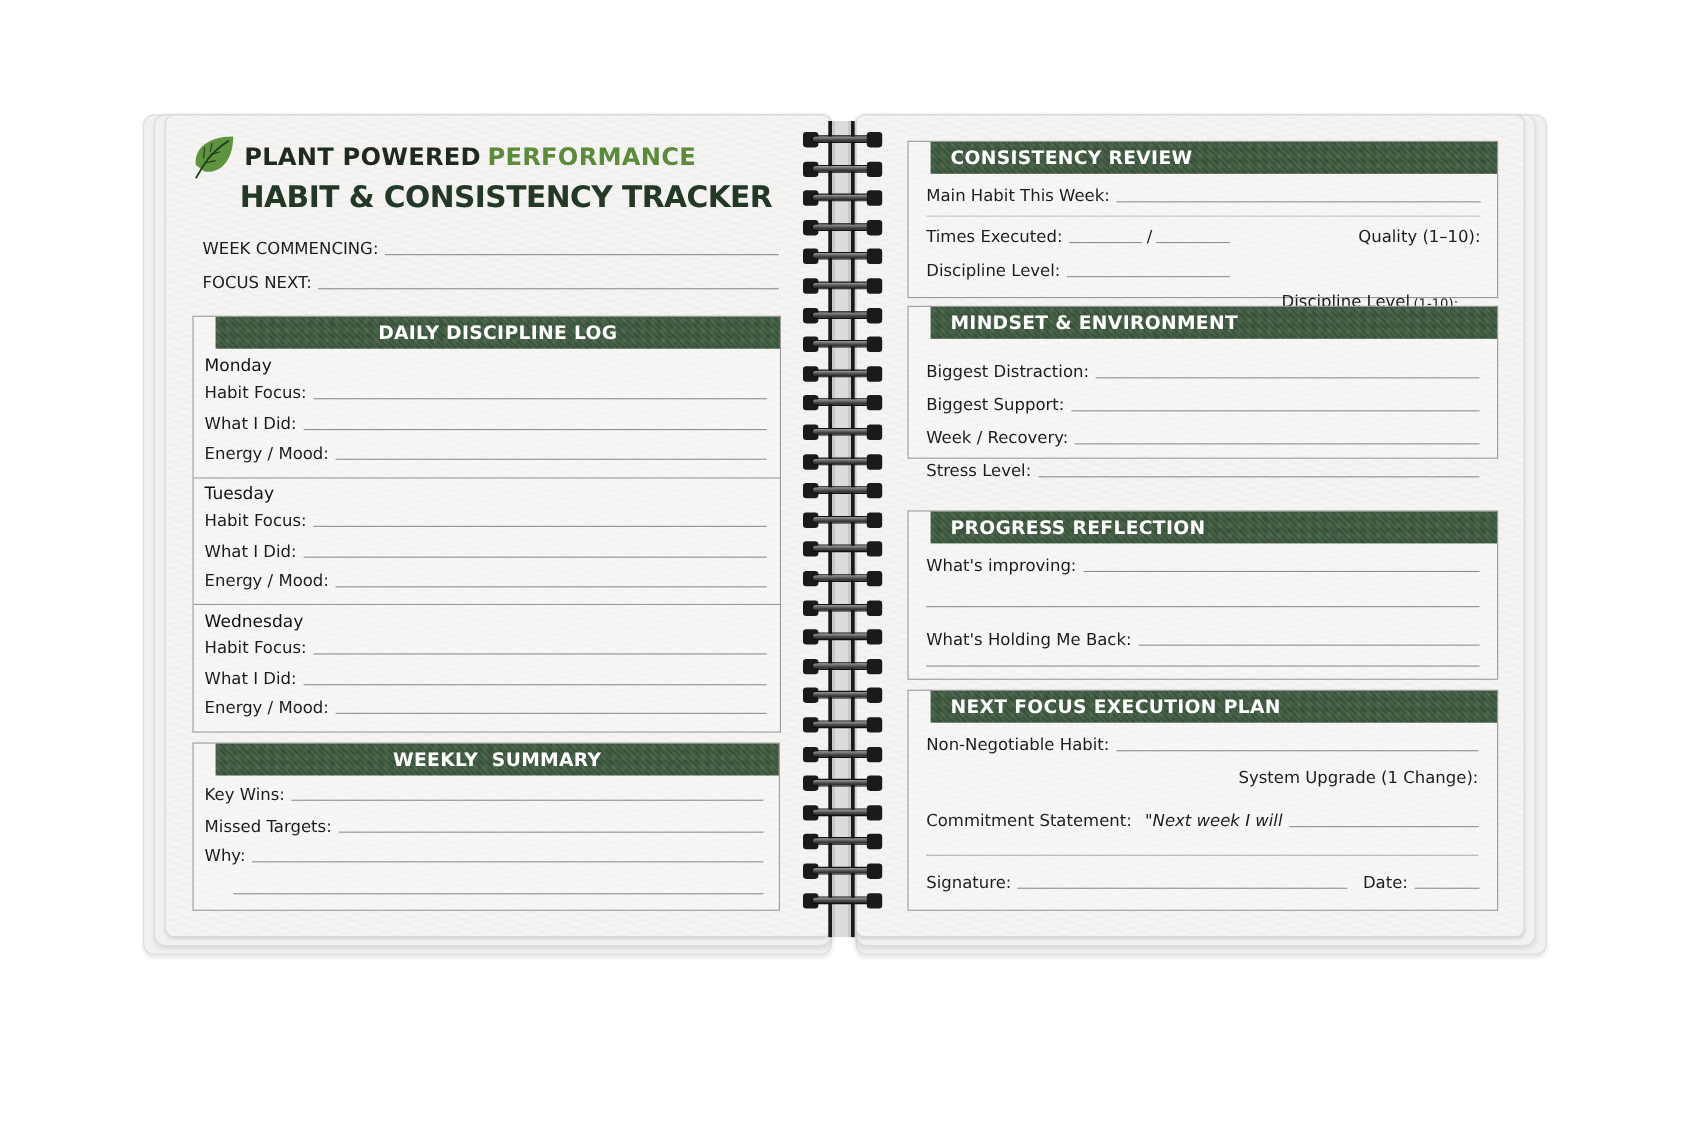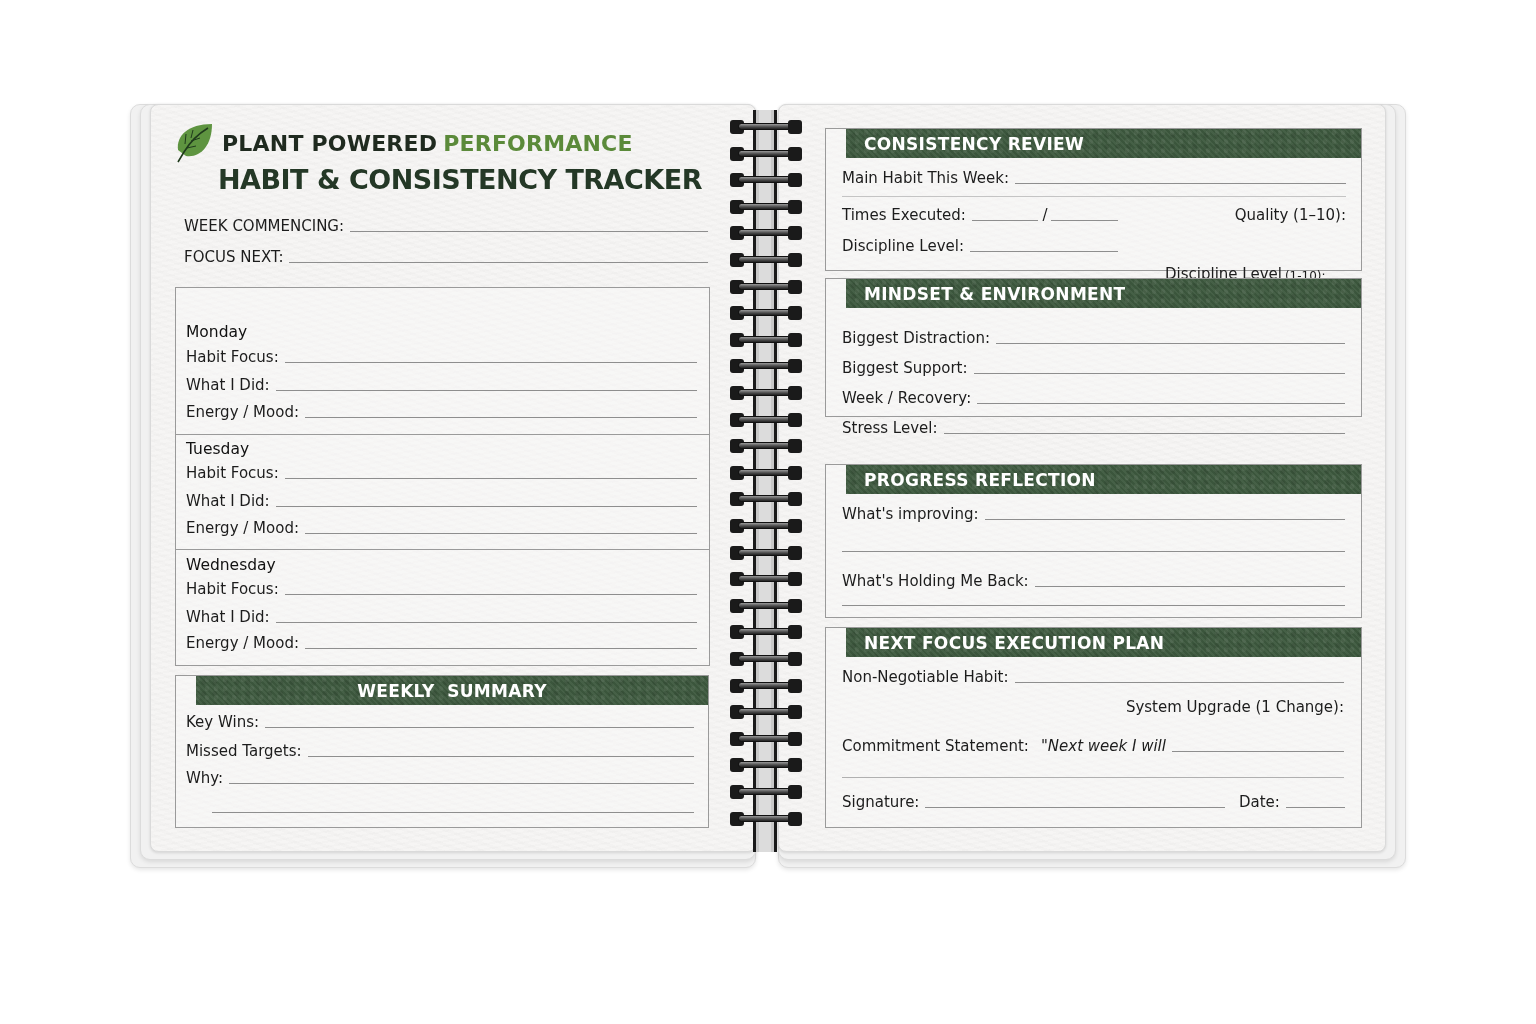--- a/index.html
+++ b/index.html
@@ -76,20 +76,21 @@
 <div class="top-field" style="top:217px;width:524px;">
   <span>WEEK COMMENCING:</span>
   <span class="line"></span>
 </div>
 <div class="top-field" style="top:248px;width:524px;">
   <span>FOCUS NEXT:</span>
   <span class="line"></span>
 </div>
 
 <div class="box" style="left:175px;top:287px;width:535px;height:379px;">
+  <div class="box-head center">DAILY DISCIPLINE LOG</div>
   <div class="divider" style="top:146px;"></div>
   <div class="divider" style="top:261px;"></div>
 </div>
 
 <div class="day-label" style="left:186px;top:323px;">Monday</div>
 <div class="row" style="left:186px;top:348px;width:511px;">
   <span>Habit Focus:</span>
     <span class="line"></span>
 </div>
 <div class="row" style="left:186px;top:376px;width:511px;">

